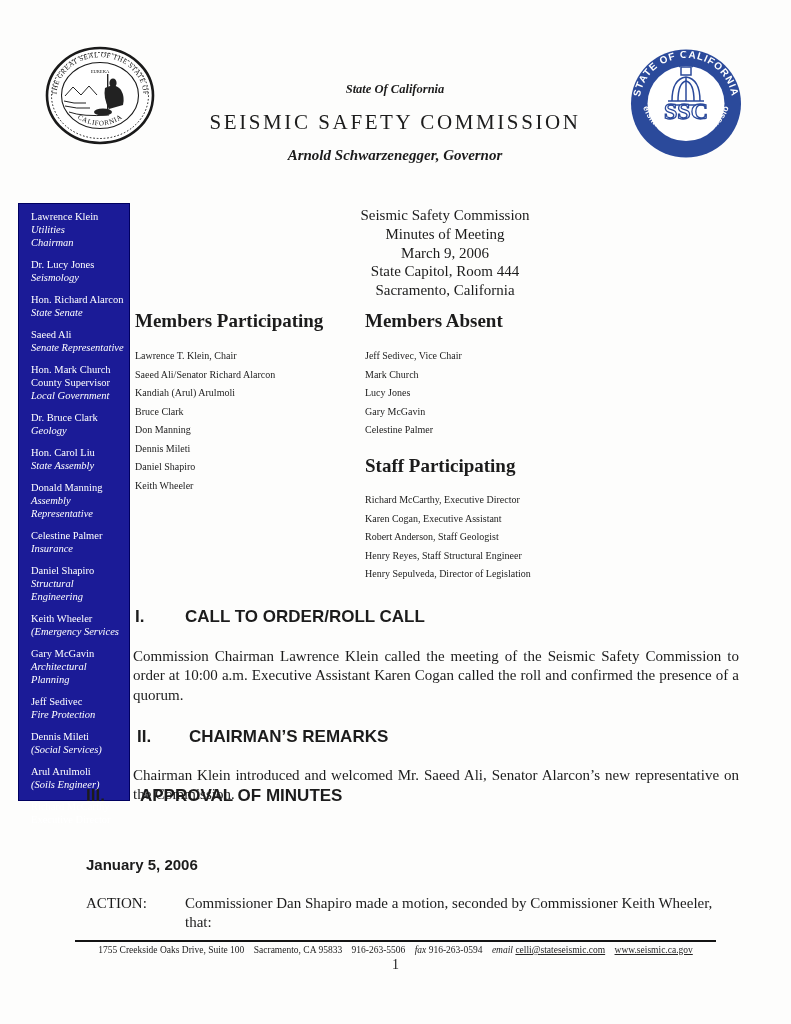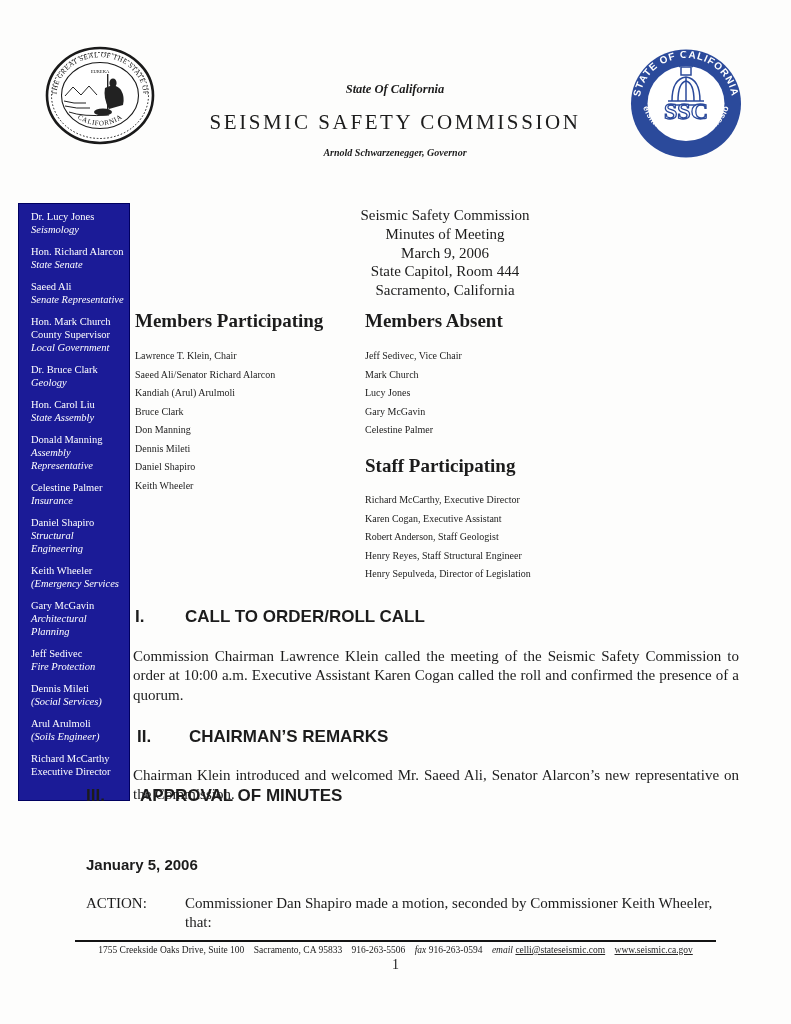--- a/index.html
+++ b/index.html
@@ -7,21 +7,21 @@
   .page{
     position:relative; width:791px; height:1024px; background:#fdfdfc;
     font-family:"Liberation Serif","DejaVu Serif",serif; color:#1c1c1c; overflow:hidden;
   }
   
   .seal-left{position:absolute; left:45px; top:46px; width:110px; height:99px;}
   .logo-right{position:absolute; left:628px; top:47px; width:116px; height:113px;}
   .header-center{position:absolute; left:170px; top:82px; width:450px; text-align:center;}
   .state-line{font-size:12.5px; font-weight:bold; font-style:italic;}
   .main-title{font-size:21px; letter-spacing:2.6px; margin-top:13px; white-space:nowrap;}
-  .governor-line{font-size:10px; font-weight:bold; font-style:italic; margin-top:12px;}
+  .governor-line{font-size:15px; font-weight:bold; font-style:italic; margin-top:12px;}
   
   .sidebar{
     position:absolute; left:18px; top:203px; width:112px; height:598px;
     background:#1b1b97; border:1px solid #000060; box-sizing:border-box;
     padding:6px 3px 0 12px; color:#ffffff;
   }
   .member{margin-bottom:9px; font-size:10.5px; line-height:13px;}
   .member-role.it{font-style:italic;}
   
   .meeting-info{position:absolute; left:290px; top:206px; width:310px; text-align:center;
@@ -116,20 +116,25 @@
       <rect x="53" y="20" width="10" height="8"></rect>
       <path d="M51 20 Q58 10 65 20"></path>
       <line x1="58" y1="10" x2="58" y2="5"></line>
     </g>
     <text x="58" y="72" font-size="24" font-weight="bold" text-anchor="middle" fill="#ffffff" stroke="#2b4a9b" stroke-width="1.3" font-family="Liberation Serif,serif">SSC</text>
   </svg>
 
   <div class="sidebar">
     <div id="sidebar-members">
         <div class="member">
+          <div class="member-name">Lawrence Klein</div>
+          <div class="member-role it">Utilities</div>
+          <div class="member-role it">Chairman</div>
+        </div>
+        <div class="member">
           <div class="member-name">Dr. Lucy Jones</div>
           <div class="member-role it">Seismology</div>
         </div>
         <div class="member">
           <div class="member-name">Hon. Richard Alarcon</div>
           <div class="member-role it">State Senate</div>
         </div>
         <div class="member">
           <div class="member-name">Saeed Ali</div>
           <div class="member-role it">Senate Representative</div>

